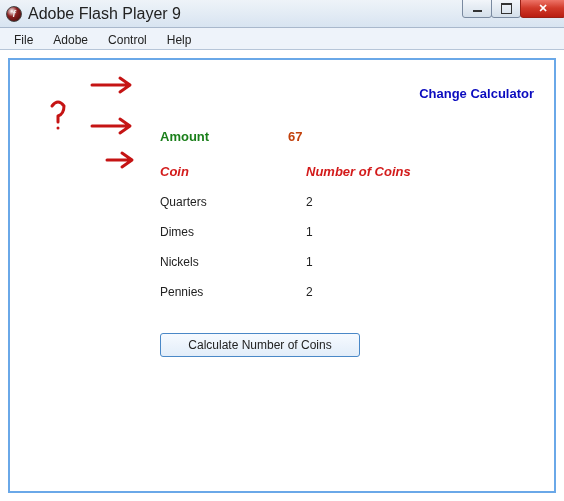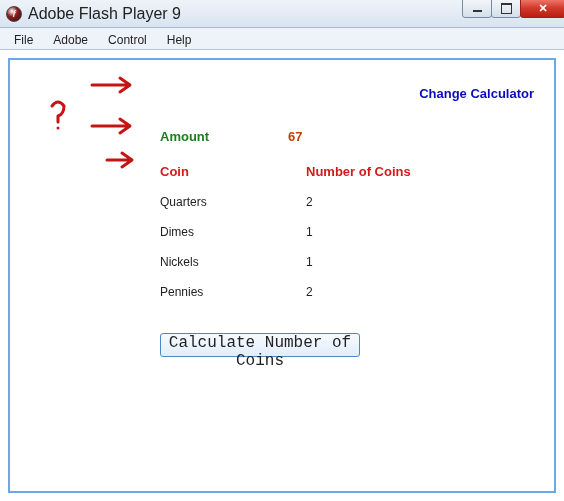--- a/index.html
+++ b/index.html
@@ -104,38 +104,37 @@
     }
     .amount-label { color: #1a7f1a; font-weight: bold; width: 88px; }
     .amount-value { color: #c2410c; font-weight: bold; text-align: center; }
     .head-row {
       display: flex;
       font-size: 13px;
       margin-bottom: 16px;
     }
     .col-coin { width: 146px; }
     .col-num { }
-    .hdr { color: #d31b1b; font-weight: bold; }
+    .hdr { color: #d31b1b; font-weight: bold; font-style: italic; }
     .data-row {
       display: flex;
       font-size: 12px;
       color: #222;
       margin-bottom: 16px;
     }
     .calc-btn {
       margin-top: 18px;
       width: 200px;
       height: 24px;
       border: 1px solid #4a88c7;
       border-radius: 3px;
       background: linear-gradient(#f6faff, #e2edf9);
-      font-size: 16px;
+      font-size: 12px;
       color: #222;
       cursor: pointer;
-      font-family: Liberation Mono, monospace;
     }
     .annotations {
       position: absolute;
       left: 0; top: 0; width: 150px; height: 200px;
       pointer-events: none;
     }
     svg.ann { position: absolute; overflow: visible; }
     .stroke { stroke: #c51414; stroke-width: 3; stroke-linecap: round; stroke-linejoin: round; fill: none; }
   </style>
 </head>

